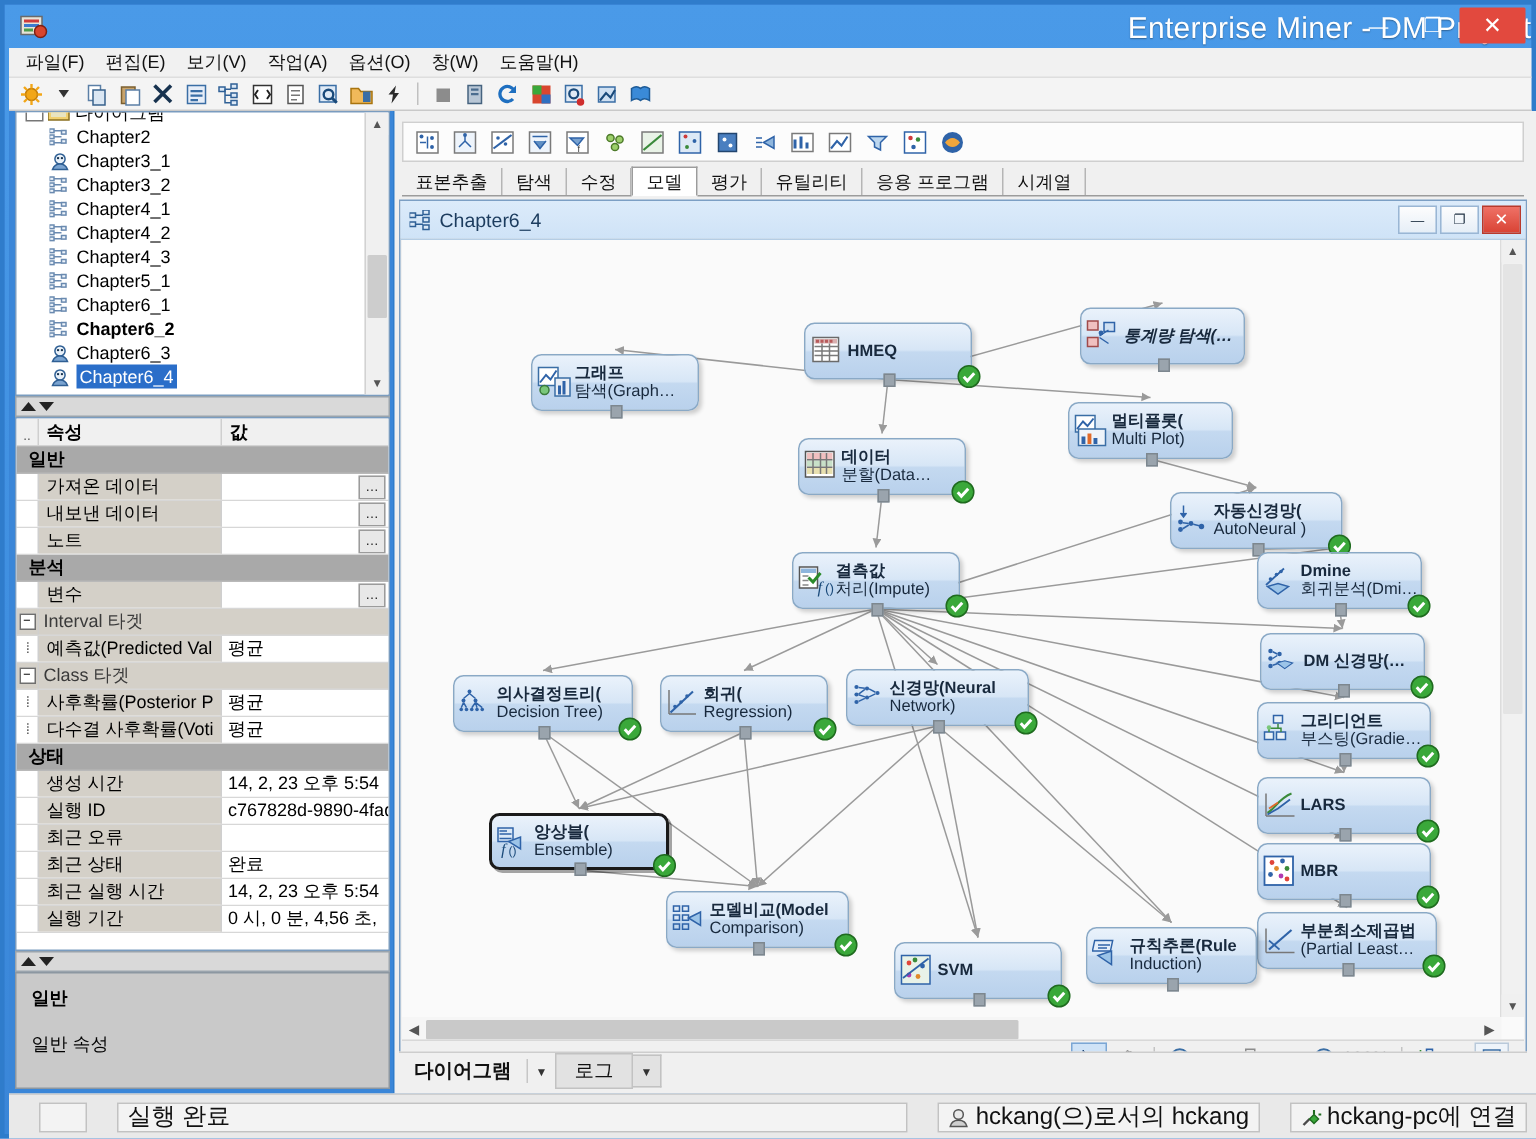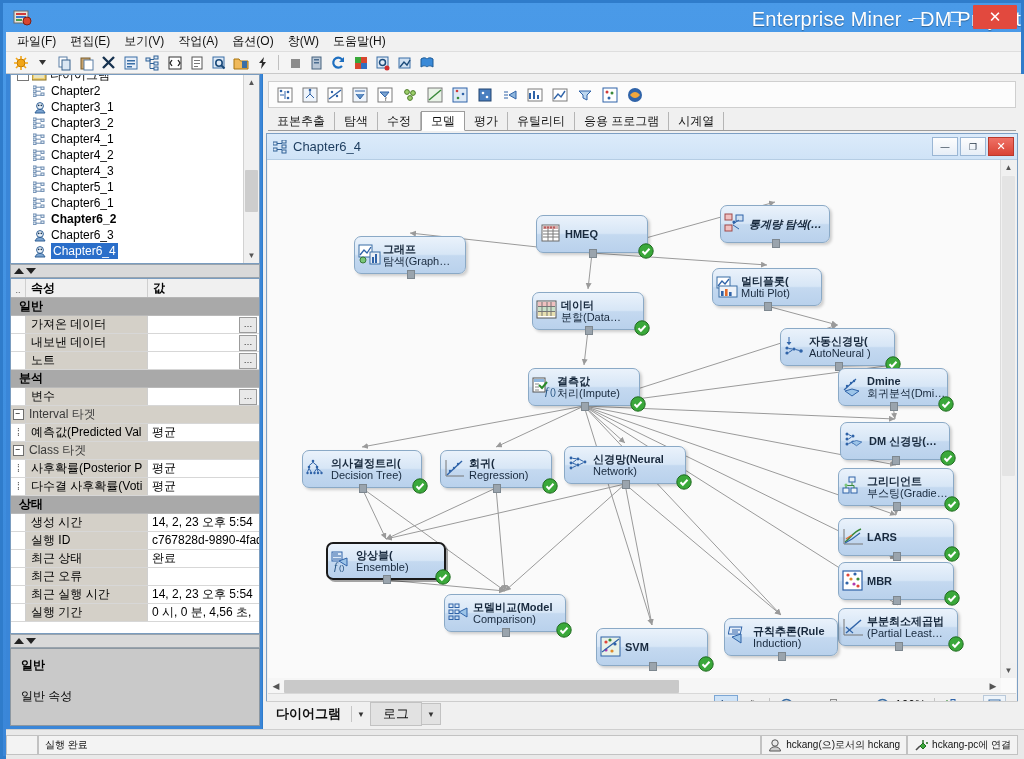--- a/index.html
+++ b/index.html
@@ -174,22 +174,22 @@
   .node .chk{position:absolute;right:-7px;bottom:-7px;width:16px;height:16px;}
   .node .port{position:absolute;left:50%;margin-left:-3px;bottom:-6px;width:6px;height:7px;background:#9aa4ad;border:1px solid #7d878f;}
   svg.links{position:absolute;left:0;top:0;width:100%;height:100%;pointer-events:none;}
 
   
   #statusbar{
     position:absolute;left:3px;top:726px;width:1018px;height:30px;
     background:#e9e9e9;border-top:1px solid #cfcfcf;box-sizing:border-box;
     display:flex;align-items:center;
   }
-  .sb-cell{height:20px;border:1px solid #c2c2c2;background:#f3f3f3;margin-left:0;
-           display:flex;align-items:center;padding:0 6px;font-size:10px;color:#111;box-sizing:border-box;}
+  .sb-cell{height:20px;border:1px solid #c2c2c2;background:#f3f3f3;margin-left:20px;
+           display:flex;align-items:center;padding:0 6px;font-size:16px;color:#111;box-sizing:border-box;}
   .sb-grow{flex:1;}
   .sb-right{display:flex;align-items:center;margin-right:6px;gap:0;}
 </style>
 </head>
 <body>
 
 <div id="app">
 
   <div id="titlebar">
     <span class="tb-icon">
@@ -596,30 +596,30 @@
             </div>
             <div class="pg-row">
               <div class="g0"></div>
               <div class="g1">실행 ID</div>
               <div class="g2">
                 <span>c767828d-9890-4fad-</span>
               </div>
             </div>
             <div class="pg-row">
               <div class="g0"></div>
+              <div class="g1">최근 오류</div>
+              <div class="g2">
+                <span></span>
+              </div>
+            </div>
+            <div class="pg-row">
+              <div class="g0"></div>
               <div class="g1">최근 상태</div>
               <div class="g2">
                 <span>완료</span>
-              </div>
-            </div>
-            <div class="pg-row">
-              <div class="g0"></div>
-              <div class="g1">최근 오류</div>
-              <div class="g2">
-                <span></span>
               </div>
             </div>
             <div class="pg-row">
               <div class="g0"></div>
               <div class="g1">최근 실행 시간</div>
               <div class="g2">
                 <span>14, 2, 23 오후 5:54</span>
               </div>
             </div>
             <div class="pg-row">

